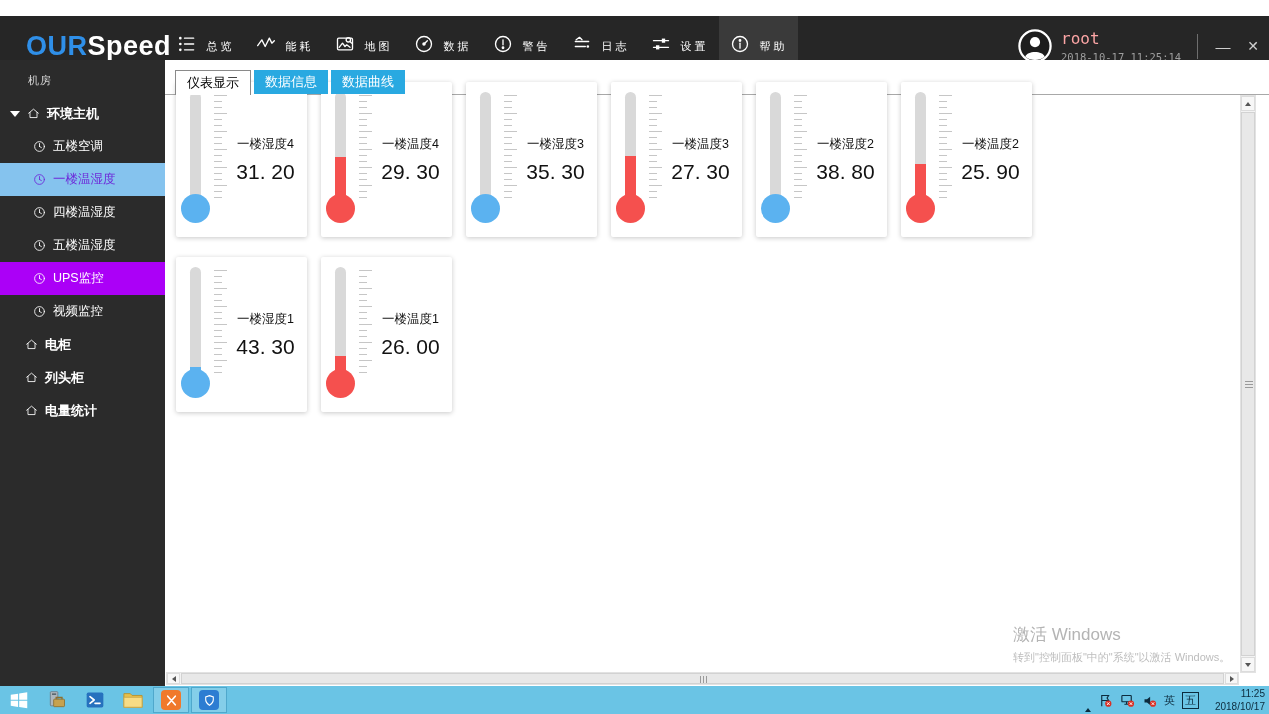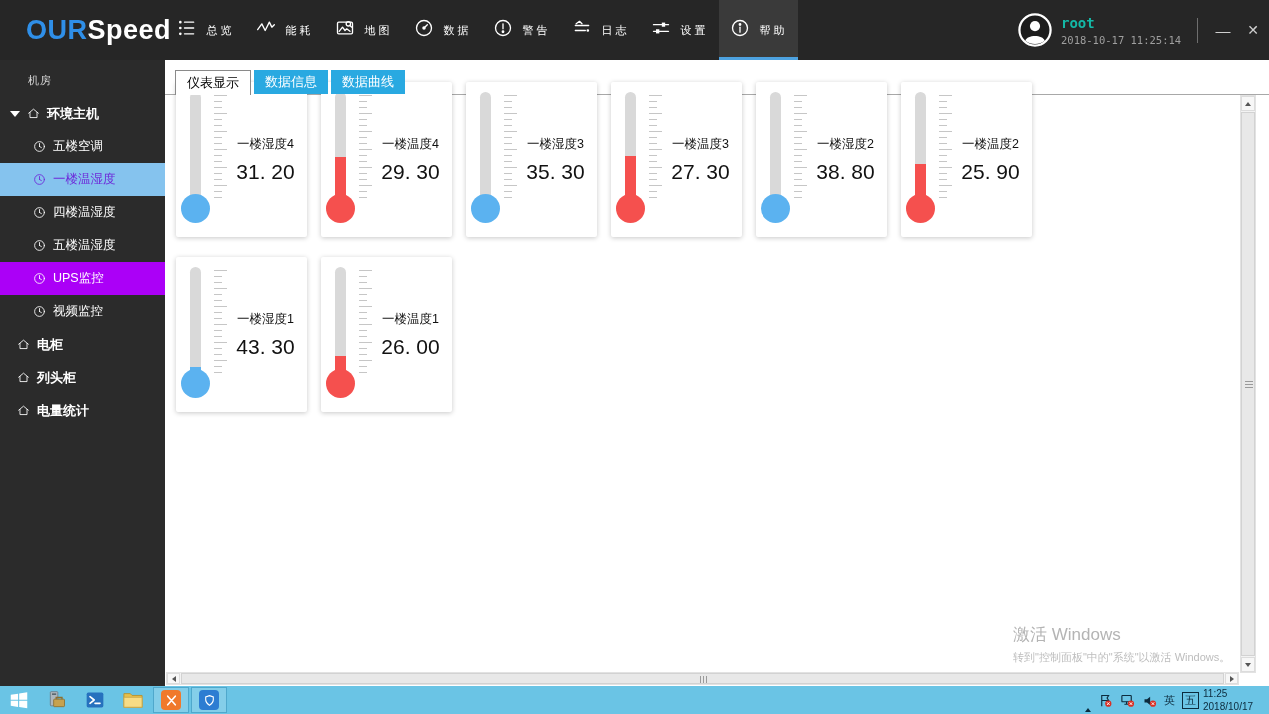--- a/index.html
+++ b/index.html
@@ -1,49 +1,49 @@
 <!DOCTYPE html>
 <html><head>
 <meta charset="utf-8">
 <style>
   * { margin:0; padding:0; box-sizing:border-box; }
   body { font-family:"Liberation Sans","DejaVu Sans",sans-serif; background:#000; }
   .screen { position:relative; width:1269px; height:714px; background:#fff; overflow:hidden; }
 
   
-  .topbar { position:absolute; left:0; top:0; width:1269px; height:60px; background:#262626; }
+  .topbar { position:absolute; left:0; top:16px; width:1269px; height:60px; background:#262626; }
   .logo { position:absolute; left:26px; top:0; height:60px; display:flex; align-items:center;
           font-size:27px; font-weight:bold; letter-spacing:.5px; }
   .logo .p1 { color:#2F8FE8; } .logo .p2 { color:#fff; }
   .topnav { position:absolute; left:166px; top:0; height:60px; display:flex; }
   .nav-item { width:79px; height:60px; display:flex; flex-direction:row; align-items:center;
               justify-content:center; gap:7px; color:#fff; cursor:pointer; }
   .nav-item.active { background:#3a3a3a; box-shadow:inset 0 -3px 0 #4DA2E0; }
   .nav-item svg { width:20px; height:20px; stroke:#fff; fill:none; stroke-width:1.6;
                   stroke-linecap:round; stroke-linejoin:round; }
   .nav-label { font-size:11px; letter-spacing:3px; margin-left:3px; }
   .user { position:absolute; left:1018px; top:0; height:60px; display:flex; align-items:center; gap:9px; }
   .avatar svg { width:34px; height:34px; display:block; }
-  .user-name { font-size:14px; font-weight:bold; color:#14b8a6;
+  .user-name { font-size:16px; font-weight:normal; color:#fca5a5;
                font-family:"DejaVu Sans Mono",monospace; }
   .user-time { font-size:10.5px; color:#9f9f9f; margin-top:3px;
                font-family:"DejaVu Sans Mono",monospace; }
   .win-divider { position:absolute; left:1197px; top:18px; width:1px; height:25px; background:#6e6e6e; }
   .win-btn { position:absolute; top:0; height:60px; width:34px; display:flex; align-items:center;
              justify-content:center; color:#cfcfcf; font-size:15px; cursor:pointer; }
   .win-btn.min { left:1206px; } .win-btn.close { left:1236px; font-size:14px; }
 
   
   .sidebar { position:absolute; left:0; top:60px; width:165px; height:626px; background:#2b2b2b; }
   .side-section { padding:13px 0 9px 28px; font-size:11px; color:#d6d6d6; letter-spacing:1px; }
   .tree-row { height:33px; display:flex; align-items:center; color:#fff; cursor:pointer; }
   .tree-row svg { width:13px; height:13px; stroke:currentColor; fill:none; stroke-width:1.6;
                   stroke-linecap:round; stroke-linejoin:round; flex:0 0 auto; }
   .tree-group { padding-left:10px; font-size:13px; font-weight:bold; gap:7px; }
-  .tree-group.no-caret { padding-left:17px; }
+  .tree-group.no-caret { padding-left:25px; }
   .caret { width:0; height:0; border-left:5px solid transparent; border-right:5px solid transparent;
            border-top:6px solid #fff; flex:0 0 auto; }
   .tree-child { padding-left:33px; font-size:12.5px; gap:7px; }
   .tree-row.selected { background:#85C3EE; color:#6d28d9; }
   .tree-row.ups { background:#AB00F7; }
 
   
   .main { position:absolute; left:165px; top:60px; width:1104px; height:626px; background:#fff; }
   .tab-underline { position:absolute; left:0; top:34px; width:1104px; height:1px; background:#a8a8a8; }
   .tabbar { position:absolute; left:10px; top:10px; display:flex; gap:3px; z-index:2; }
@@ -103,21 +103,21 @@
   .taskbar { position:absolute; left:0; top:686px; width:1269px; height:28px; background:#6AC4E5;
              display:flex; align-items:center; }
   .tb-icon { width:38px; height:28px; display:flex; align-items:center; justify-content:center; cursor:pointer; }
   .tb-open { width:36px; height:26px; margin:0 1px; background:rgba(255,255,255,.18);
              border:1px solid #4FA8CC; }
   .tile { width:20px; height:20px; border-radius:4px; display:flex; align-items:center;
           justify-content:center; }
   .tray { position:absolute; right:70px; top:0; height:28px; display:flex; align-items:center; gap:7px; }
   .tray-glyph { font-size:11px; color:#0c2b3d; cursor:pointer; }
   .ime-box { border:1px solid #0c2b3d; padding:0 2px; font-size:11px; color:#0c2b3d; cursor:pointer; }
-  .clock { position:absolute; right:4px; top:2px; width:62px; text-align:left; font-size:10px;
+  .clock { position:absolute; right:4px; top:2px; width:62px; text-align:right; font-size:10px;
            line-height:1.25; color:#0c2b3d; cursor:pointer; }
 </style>
 </head>
 <body>
 
 <div class="screen">
 
   <header class="topbar">
     <div class="logo">
       <span class="p1">OUR</span>

